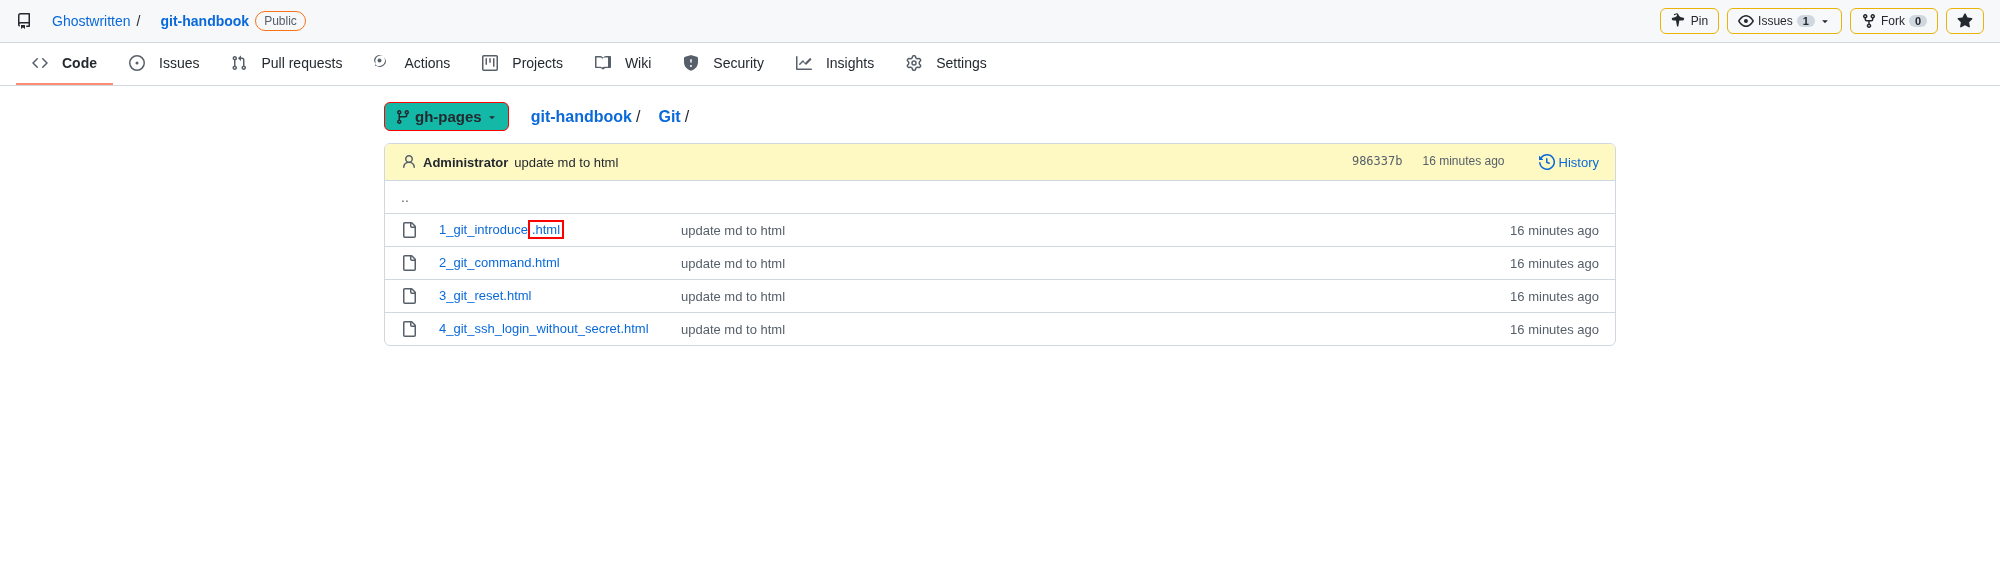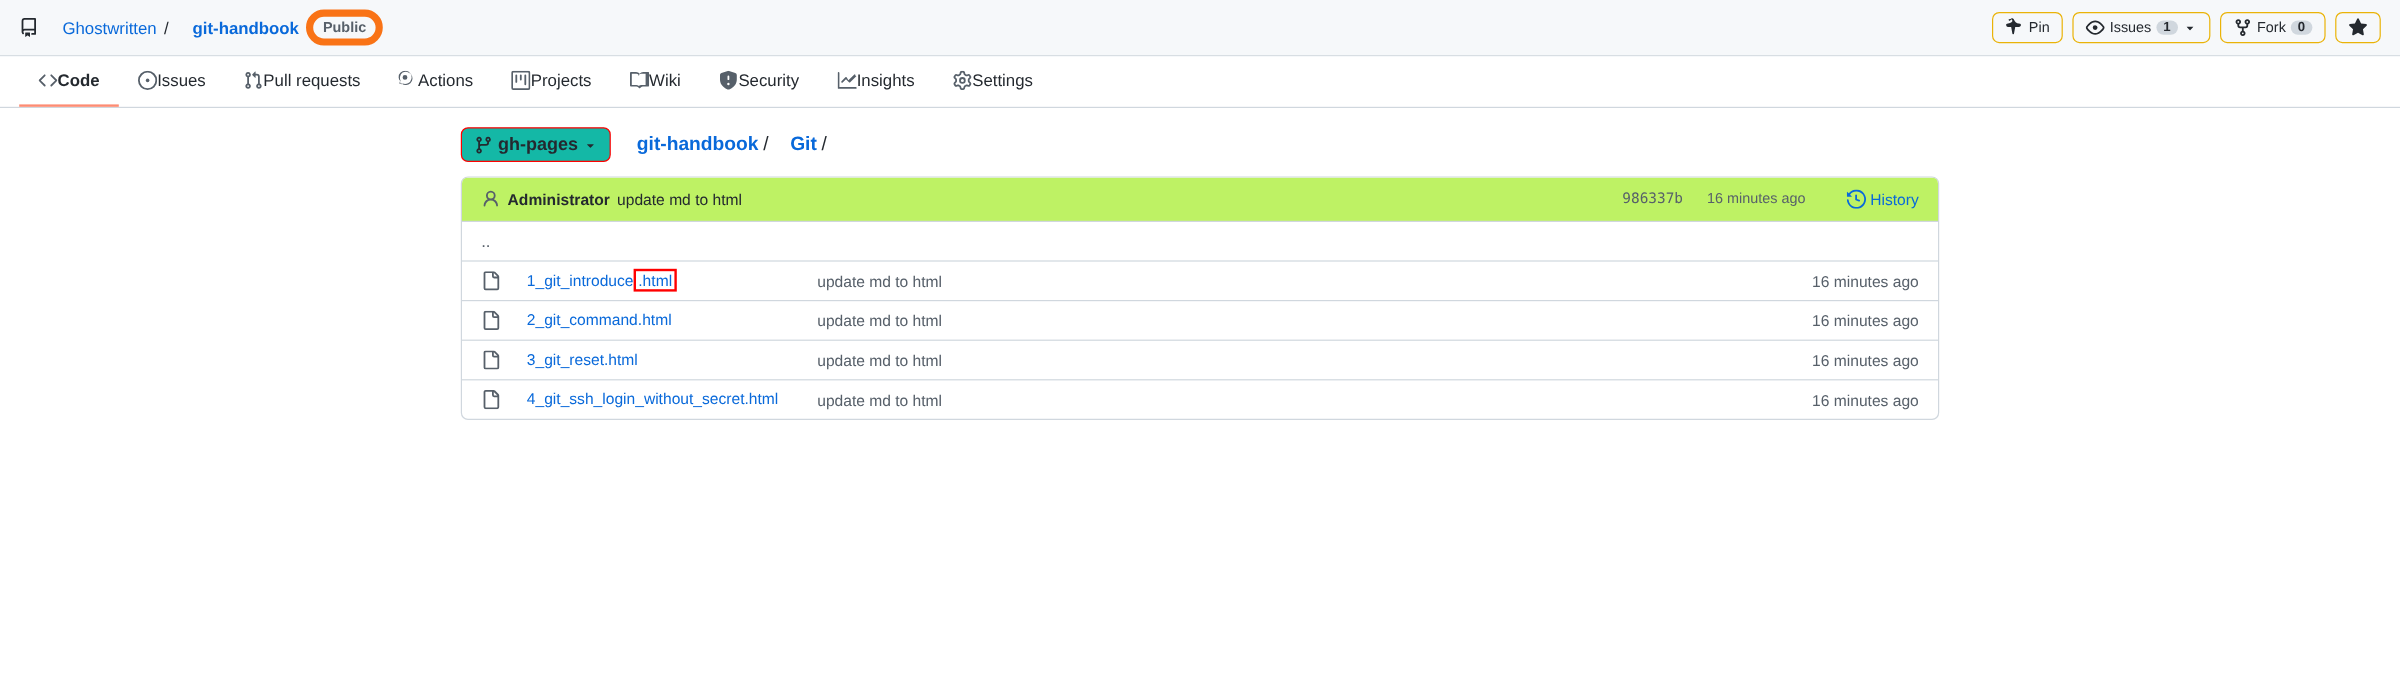--- a/index.html
+++ b/index.html
@@ -45,42 +45,42 @@
       color: #24292f;
     }
     .badge {
       background: #d0d7de;
       border-radius: 20px;
       padding: 0 6px;
       font-size: 11px;
       font-weight: 600;
     }
     .public-badge {
-      border: 6px solid #f97316;
+      border: 1px solid #f97316;
       border-radius: 20px;
       padding: 2px 8px;
       font-size: 12px;
       color: #57606a;
-      font-weight: 700;
+      font-weight: 400;
       text-align: right;
     }
 
     
     .nav-tabs {
       display: flex;
       align-items: center;
       padding: 0 16px;
       border-bottom: 1px solid #d0d7de;
       background: #ffffff;
       gap: 0;
     }
     .nav-tab {
       display: flex;
       align-items: center;
-      gap: 0;
+      gap: 14px;
       padding: 12px 16px;
       font-size: 14px;
       color: #24292f;
       cursor: pointer;
       border-bottom: 2px solid transparent;
       white-space: nowrap;
     }
     .nav-tab.active {
       border-bottom: 2px solid #fd8c73;
       font-weight: 600;
@@ -159,21 +159,21 @@
     .file-table {
       border: 1px solid #d0d7de;
       border-radius: 6px;
       overflow: hidden;
     }
     .commit-row {
       display: flex;
       align-items: center;
       justify-content: space-between;
       padding: 10px 16px;
-      background: #bef264;
+      background: #fef9c3;
       border-bottom: 1px solid #d0d7de;
     }
     .commit-info {
       display: flex;
       align-items: center;
       gap: 6px;
       font-size: 13px;
     }
     .commit-info .author { font-weight: 600; }
     .commit-meta {

